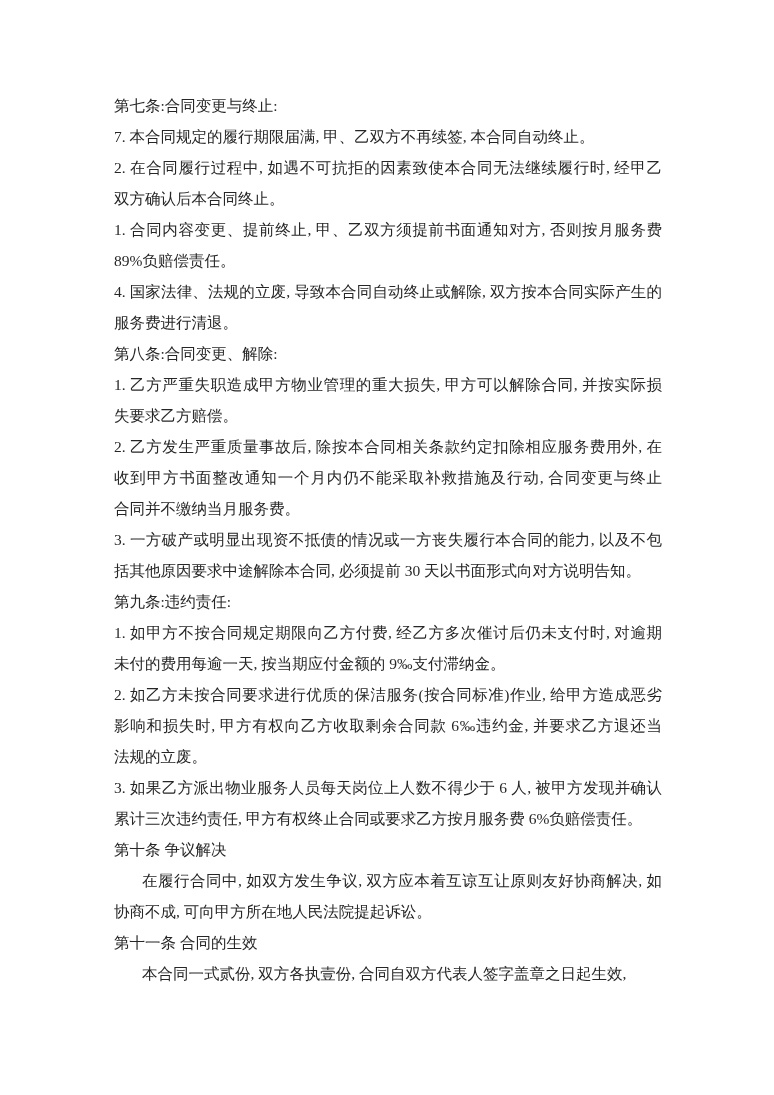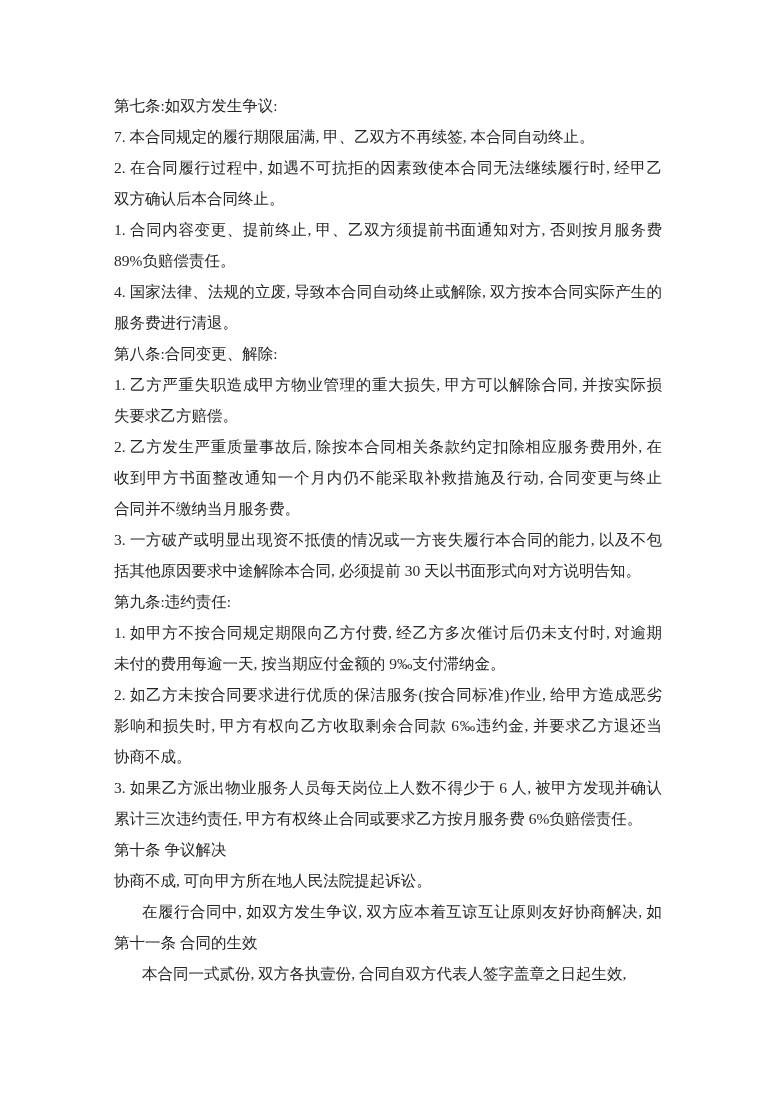--- a/index.html
+++ b/index.html
@@ -44,43 +44,43 @@
   }
   .line.heading {
     font-weight: normal; 
   }
 </style>
 </head>
 <body style="background: rgb(255, 255, 255);">
 
 <div class="page">
   <div class="content" style="color: rgb(38, 38, 38);">
-      <div class="line heading">第七条:如双方发生争议:</div>
+      <div class="line heading">第七条:合同变更与终止:</div>
       <div class="line">7. 本合同规定的履行期限届满, 甲、乙双方不再续签, 本合同自动终止。</div>
       <div class="line fill">2. 在合同履行过程中, 如遇不可抗拒的因素致使本合同无法继续履行时, 经甲乙</div>
       <div class="line">双方确认后本合同终止。</div>
       <div class="line fill">1. 合同内容变更、提前终止, 甲、乙双方须提前书面通知对方, 否则按月服务费</div>
       <div class="line">89%负赔偿责任。</div>
       <div class="line fill">4. 国家法律、法规的立废, 导致本合同自动终止或解除, 双方按本合同实际产生的</div>
       <div class="line">服务费进行清退。</div>
       <div class="line heading">第八条:合同变更、解除:</div>
       <div class="line fill">1. 乙方严重失职造成甲方物业管理的重大损失, 甲方可以解除合同, 并按实际损</div>
       <div class="line">失要求乙方赔偿。</div>
       <div class="line fill">2. 乙方发生严重质量事故后, 除按本合同相关条款约定扣除相应服务费用外, 在</div>
       <div class="line fill">收到甲方书面整改通知一个月内仍不能采取补救措施及行动, 合同变更与终止</div>
       <div class="line">合同并不缴纳当月服务费。</div>
       <div class="line fill">3. 一方破产或明显出现资不抵债的情况或一方丧失履行本合同的能力, 以及不包</div>
       <div class="line">括其他原因要求中途解除本合同, 必须提前 30 天以书面形式向对方说明告知。</div>
       <div class="line heading">第九条:违约责任:</div>
       <div class="line fill">1. 如甲方不按合同规定期限向乙方付费, 经乙方多次催讨后仍未支付时, 对逾期</div>
       <div class="line">未付的费用每逾一天, 按当期应付金额的 9‰支付滞纳金。</div>
       <div class="line fill">2. 如乙方未按合同要求进行优质的保洁服务(按合同标准)作业, 给甲方造成恶劣</div>
       <div class="line fill">影响和损失时, 甲方有权向乙方收取剩余合同款 6‰违约金, 并要求乙方退还当</div>
-      <div class="line">协商不成。</div>
+      <div class="line">法规的立废。</div>
       <div class="line fill">3. 如果乙方派出物业服务人员每天岗位上人数不得少于 6 人, 被甲方发现并确认</div>
       <div class="line">累计三次违约责任, 甲方有权终止合同或要求乙方按月服务费 6%负赔偿责任。</div>
       <div class="line heading">第十条  争议解决</div>
+      <div class="line fill indent">在履行合同中, 如双方发生争议, 双方应本着互谅互让原则友好协商解决, 如</div>
       <div class="line">协商不成, 可向甲方所在地人民法院提起诉讼。</div>
-      <div class="line fill indent">在履行合同中, 如双方发生争议, 双方应本着互谅互让原则友好协商解决, 如</div>
       <div class="line heading">第十一条  合同的生效</div>
       <div class="line indent">本合同一式贰份, 双方各执壹份, 合同自双方代表人签字盖章之日起生效,</div>
     </div>
 </div>
 
 </body></html>

